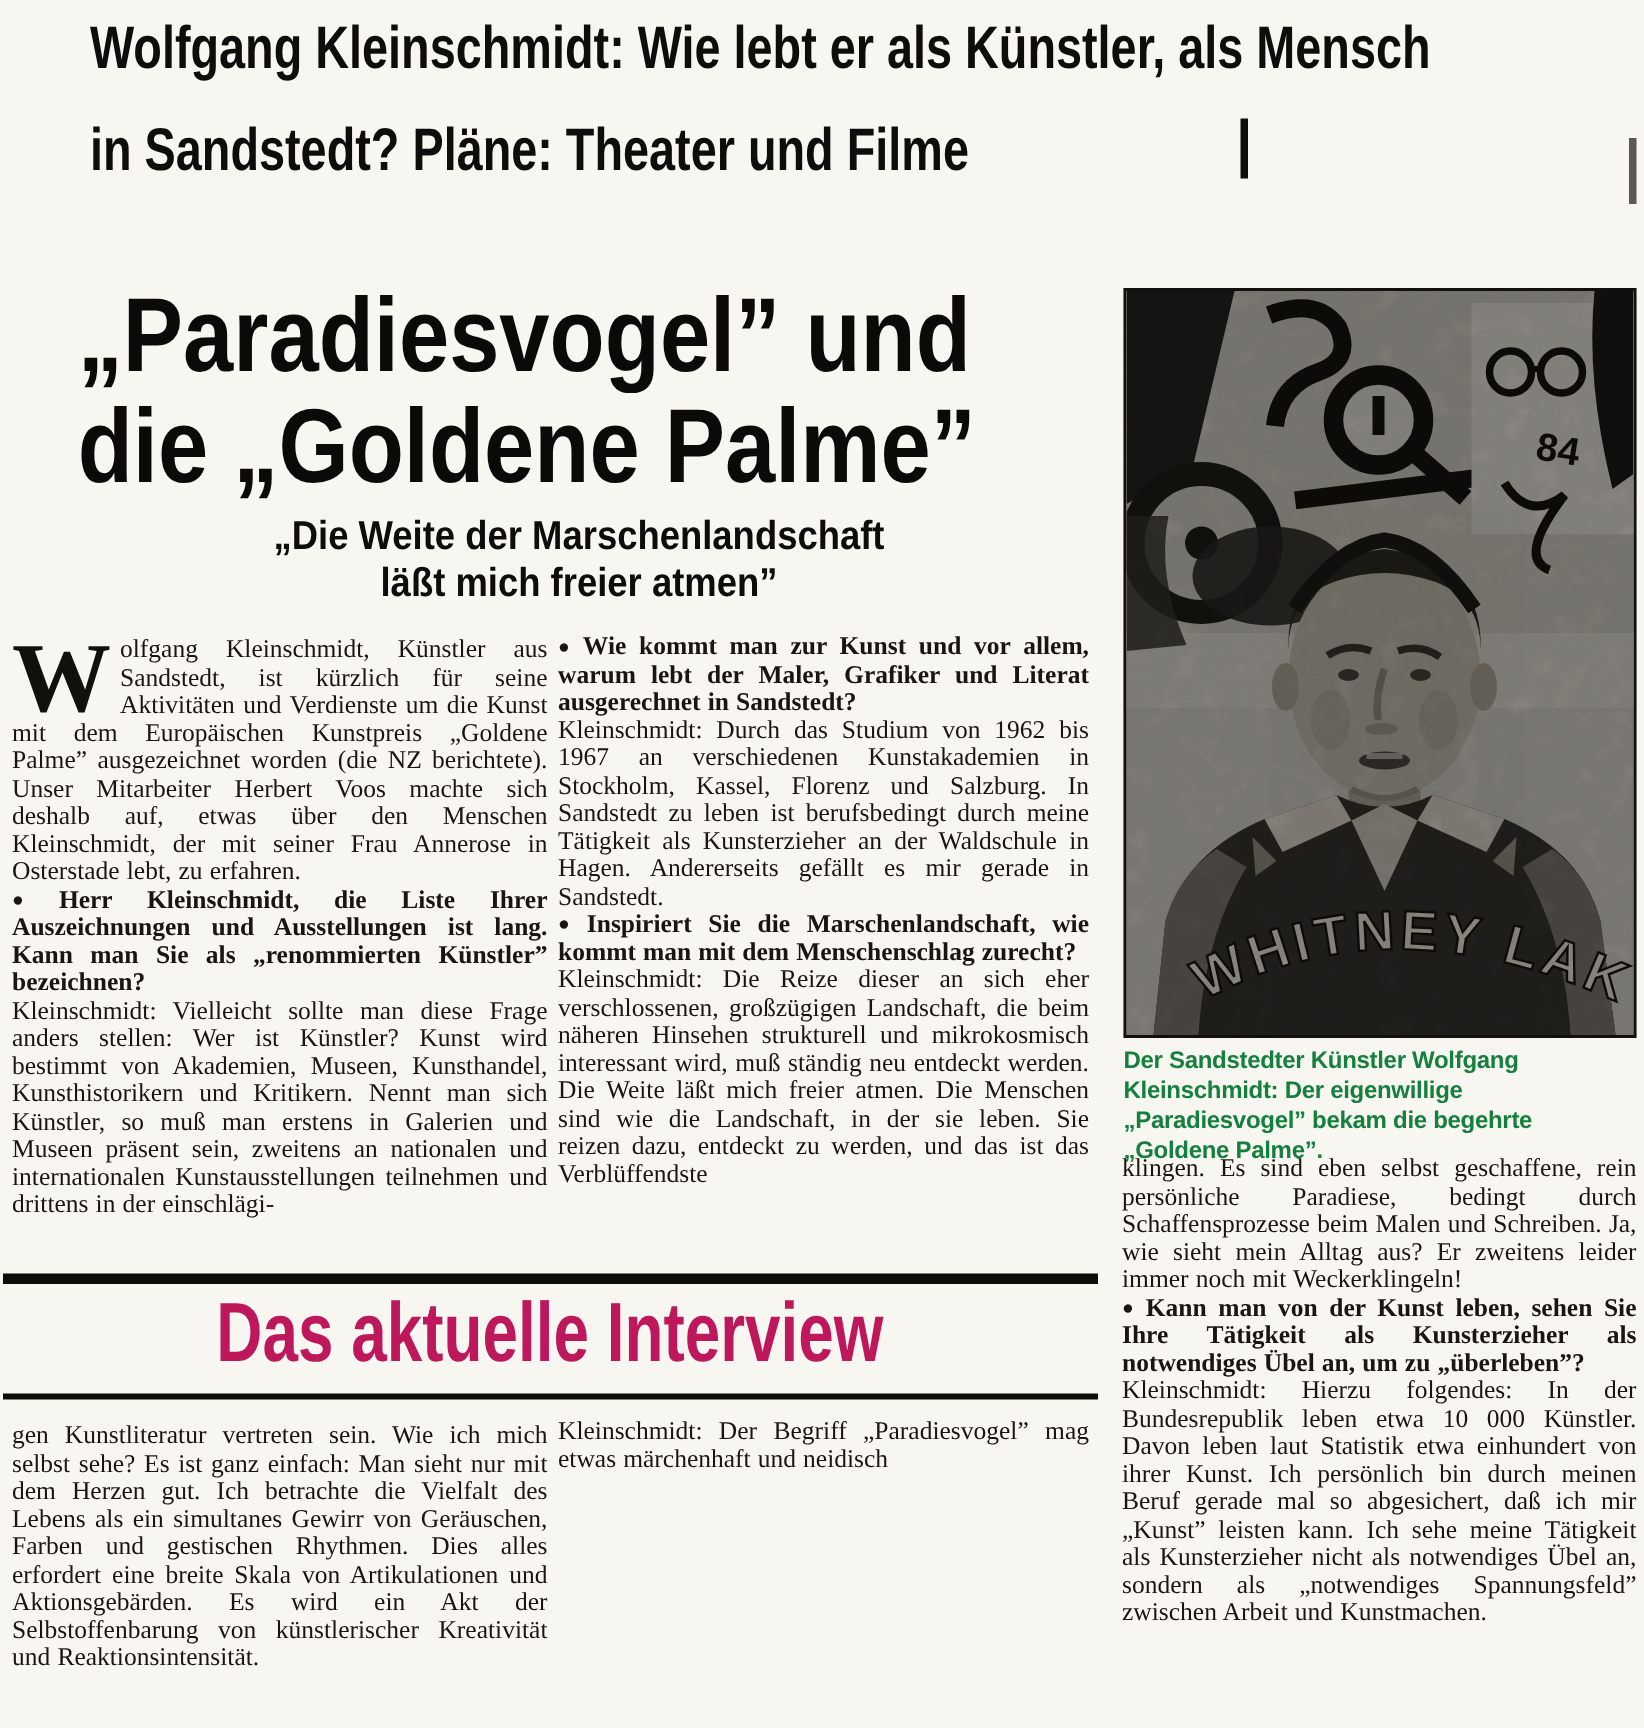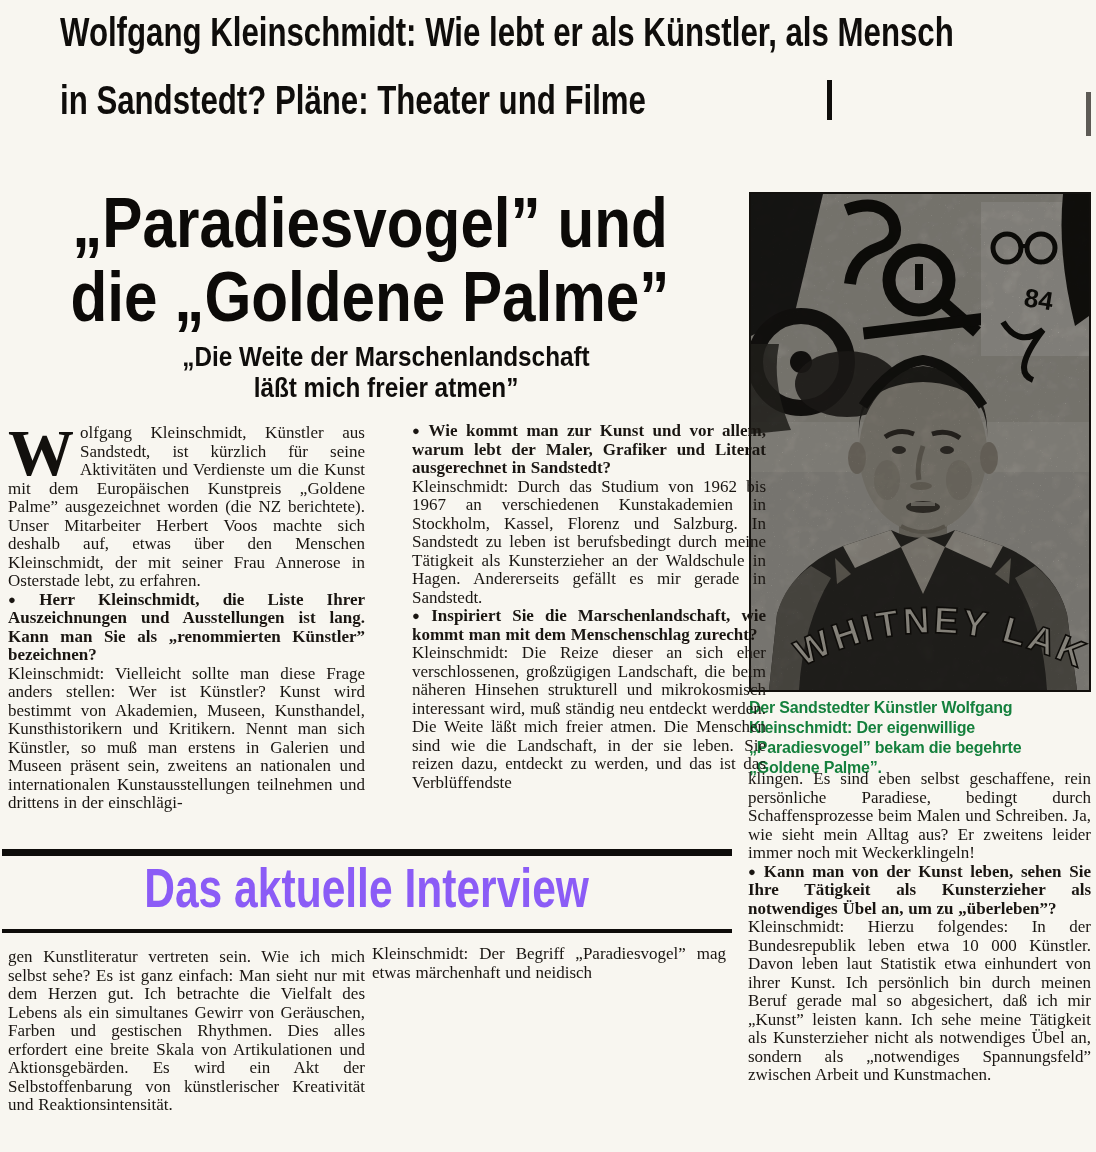--- a/index.html
+++ b/index.html
@@ -13,21 +13,21 @@
   
   .kicker{
     font-family:"Liberation Sans",sans-serif;font-weight:bold;
     font-size:40px;white-space:nowrap;color:#0f0d0b;
     transform:scaleX(0.78);transform-origin:left center;letter-spacing:0px;
   }
   .kicker-bar{display:inline-block;width:5px;height:40px;background:#0f0d0b;
     margin-left:16px;vertical-align:-6px;}
   
   .headline{
-    width:740px;text-align:center;font-family:"Liberation Sans",sans-serif;
+    width:740px;font-family:"Liberation Sans",sans-serif;
     font-weight:bold;color:#0c0a08;font-size:70px;line-height:74px;
   }
   .headline .hl-line{display:block;transform:scaleX(0.86);transform-origin:center;white-space:nowrap;}
   .subhead{
     width:740px;text-align:center;font-family:"Liberation Sans",sans-serif;
     font-weight:bold;color:#0f0d0b;font-size:27px;line-height:31px;padding-left:16px;
   }
   .subhead .sh-line{display:block;transform:scaleX(0.9);transform-origin:center;white-space:nowrap;}
   
   .col{
@@ -45,21 +45,21 @@
   
   .photo-frame{border:2px solid #12100d;background:#c9c5bc;overflow:hidden;}
   .caption{
     font-family:"Liberation Sans",sans-serif;font-weight:bold;
     font-size:16px;line-height:20px;color:#15803d;letter-spacing:-0.2px;
   }
   
   .rule{background:#0e0c0a;}
   .banner-title{
     width:734px;text-align:center;font-family:"Liberation Sans",sans-serif;
-    font-weight:bold;font-size:56px;line-height:60px;color:#8b5cf6;
+    font-weight:bold;font-size:56px;line-height:60px;color:#be185d;
   }
   .banner-title span{display:inline-block;transform:scaleX(0.76);transform-origin:center;white-space:nowrap;}
   .speck{background:#2a2622;opacity:.75;}
 </style>
 </head>
 <body>
 
 <div class="abs kicker" style="left:60px;top:10px;">Wolfgang Kleinschmidt: Wie lebt er als Künstler, als Mensch</div>
 <div class="abs" style="left:60px;top:78px;">
   <span class="kicker" style="display:inline-block">in Sandstedt? Pläne: Theater und Filme</span><span class="kicker-bar"></span>
@@ -151,21 +151,21 @@
 </div>
 
 <div class="abs caption" style="left:749px;top:698px;width:336px;">Der Sandstedter Künstler Wolfgang Kleinschmidt: Der eigenwillige „Paradiesvogel” bekam die begehrte „Goldene Palme”.</div>
 
 <div class="abs col" style="left:8px;top:424px;width:357px;height:421px;">
   <p><span class="dropcap">W</span><span>olfgang Kleinschmidt, Künstler aus Sandstedt, ist kürzlich für seine Aktivitäten und Verdienste um die Kunst mit dem Europäischen Kunstpreis „Goldene Palme” ausgezeichnet worden (die NZ berichtete). Unser Mitarbeiter Herbert Voos machte sich deshalb auf, etwas über den Menschen Kleinschmidt, der mit seiner Frau Annerose in Osterstade lebt, zu erfahren.</span></p>
   <p class="q"><span class="bullet">●</span><span>Herr Kleinschmidt, die Liste Ihrer Auszeichnungen und Ausstellungen ist lang. Kann man Sie als „renommierten Künstler” bezeichnen?</span></p>
   <p>Kleinschmidt: Vielleicht sollte man diese Frage anders stellen: Wer ist Künstler? Kunst wird bestimmt von Akademien, Museen, Kunsthandel, Kunsthistorikern und Kritikern. Nennt man sich Künstler, so muß man erstens in Galerien und Museen präsent sein, zweitens an nationalen und internationalen Kunstausstellungen teilnehmen und drittens in der einschlägi-</p>
 </div>
 
-<div class="abs col" style="left:372px;top:422px;width:354px;height:423px;margin-left:40px;">
+<div class="abs col" style="left:372px;top:422px;width:354px;height:423px;">
   <p class="q"><span class="bullet">●</span><span>Wie kommt man zur Kunst und vor allem, warum lebt der Maler, Grafiker und Literat ausgerechnet in Sandstedt?</span></p>
   <p>Kleinschmidt: Durch das Studium von 1962 bis 1967 an verschiedenen Kunstakademien in Stockholm, Kassel, Florenz und Salzburg. In Sandstedt zu leben ist berufsbedingt durch meine Tätigkeit als Kunsterzieher an der Waldschule in Hagen. Andererseits gefällt es mir gerade in Sandstedt.</p>
   <p class="q"><span class="bullet">●</span><span>Inspiriert Sie die Marschenlandschaft, wie kommt man mit dem Menschenschlag zurecht?</span></p>
   <p>Kleinschmidt: Die Reize dieser an sich eher verschlossenen, großzügigen Landschaft, die beim näheren Hinsehen strukturell und mikrokosmisch interessant wird, muß ständig neu entdeckt werden. Die Weite läßt mich freier atmen. Die Menschen sind wie die Landschaft, in der sie leben. Sie reizen dazu, entdeckt zu werden, und das ist das Verblüffendste</p>
 </div>
 
 <div class="abs col" style="left:748px;top:770px;width:343px;height:380px;">
   <p>klingen. Es sind eben selbst geschaffene, rein persönliche Paradiese, bedingt durch Schaffensprozesse beim Malen und Schreiben. Ja, wie sieht mein Alltag aus? Er zweitens leider immer noch mit Weckerklingeln!</p>
   <p class="q gap"><span class="bullet">●</span><span>Kann man von der Kunst leben, sehen Sie Ihre Tätigkeit als Kunsterzieher als notwendiges Übel an, um zu „überleben”?</span></p>
   <p class="gap">Kleinschmidt: Hierzu folgendes: In der Bundesrepublik leben etwa 10 000 Künstler. Davon leben laut Statistik etwa einhundert von ihrer Kunst. Ich persönlich bin durch meinen Beruf gerade mal so abgesichert, daß ich mir „Kunst” leisten kann. Ich sehe meine Tätigkeit als Kunsterzieher nicht als notwendiges Übel an, sondern als „notwendiges Spannungsfeld” zwischen Arbeit und Kunstmachen.</p>

